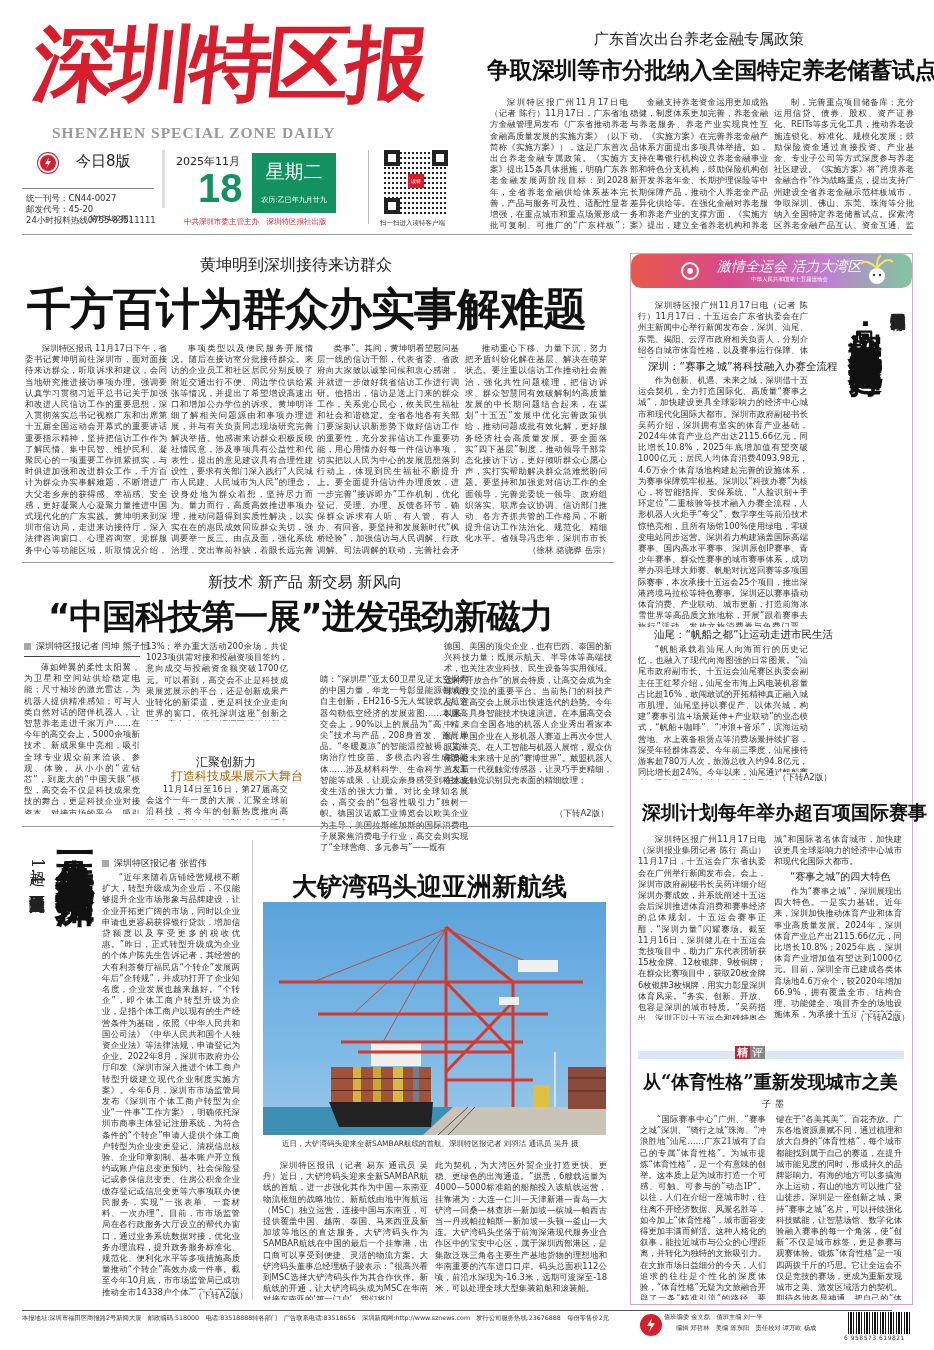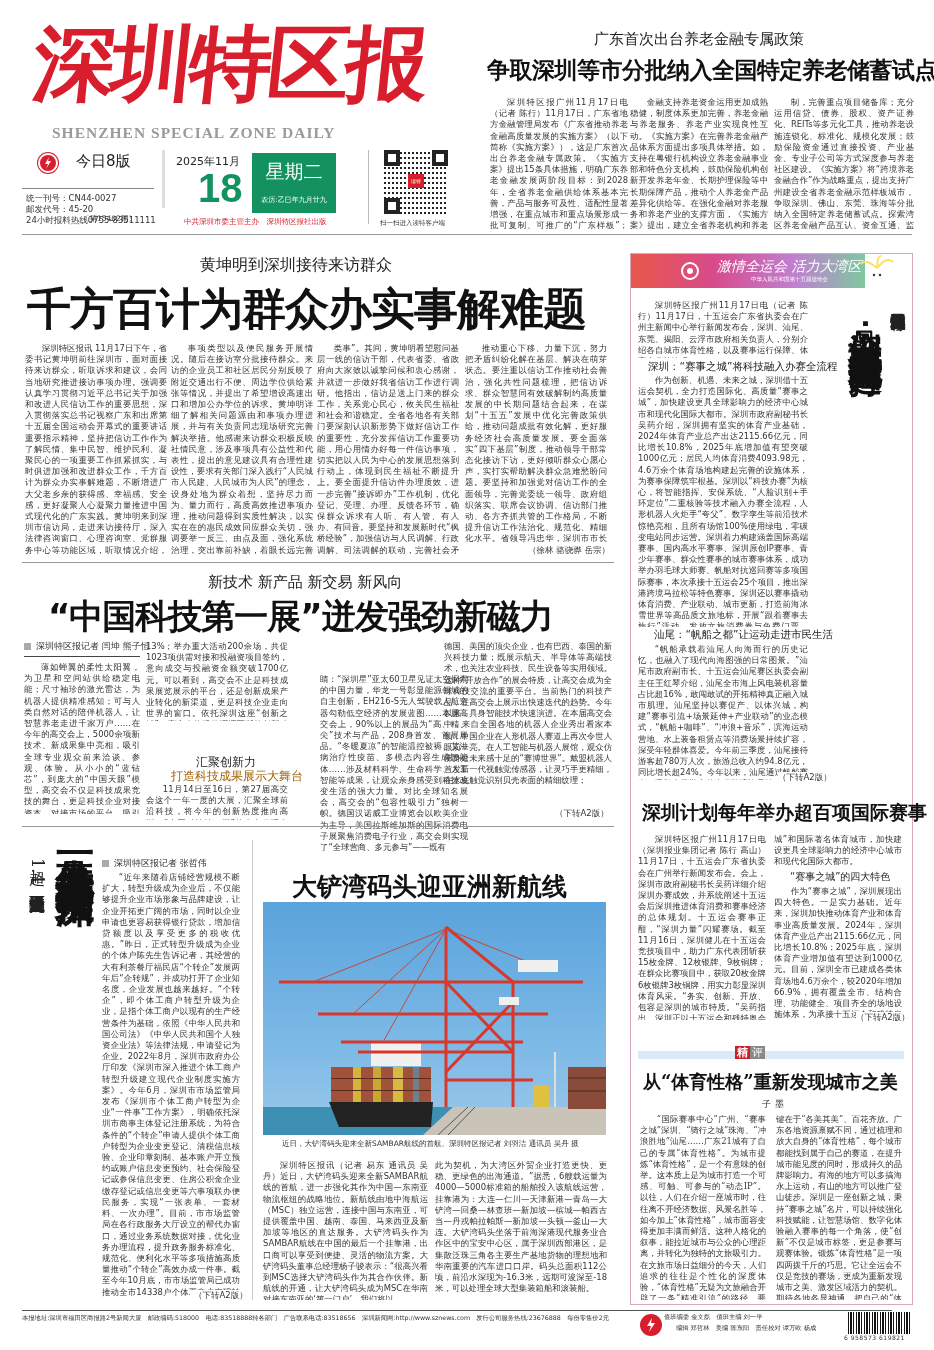--- a/index.html
+++ b/index.html
@@ -171,21 +171,21 @@
 </div>
 <div class="abs" style="left:282px;top:1139px;font-size:7.5px;color:#333;white-space:nowrap;">近日，大铲湾码头迎来全新SAMBAR航线的首航。深圳特区报记者 刘羽洁 通讯员 吴丹 摄</div>
 <div class="col body-text" style="left:263px;top:1160px;width:165px;height:140px;">
     <p>深圳特区报讯（记者 易东 通讯员 吴丹）近日，大铲湾码头迎来全新SAMBAR航线的首航，进一步强化其作为中国—东南亚物流枢纽的战略地位。新航线由地中海航运（MSC）独立运营，连接中国与东南亚，可提供覆盖中国、越南、泰国、马来西亚及新加坡等地区的直达服务。大铲湾码头作为SAMBAR航线在中国的最后一个挂靠港，出口商可以享受到便捷、灵活的物流方案。大铲湾码头董事总经理杨子骏表示：“很高兴看到MSC选择大铲湾码头作为其合作伙伴。新航线的开通，让大铲湾码头成为MSC在华南对接东南亚的‘第一门户’。我们将以</p>
   </div>
 <div class="col body-text" style="left:435px;top:1160px;width:172px;height:140px;">
     <p style="text-indent:0">此为契机，为大湾区外贸企业打造更快、更稳、更绿色的出海通道。”据悉，6艘载运量为4000—5000标准箱的船舶投入该航线运营，挂靠港为：大连—仁川—天津新港—青岛—大铲湾—回桑—林查班—新加坡—槟城—帕西古当—丹戎帕拉帕斯—新加坡—头顿—釜山—大连。大铲湾码头坐落于前海深港现代服务业合作区中的宝安中心区，属于深圳西部港区，是集散泛珠三角各主要生产基地货物的理想地和华南重要的汽车进口口岸。码头总面积112公顷，前沿水深现为-16.3米，远期可浚深至-18米，可以处理全球大型集装箱船和滚装船。</p>
   </div>
 
 <div class="abs" style="left:630px;top:253px;width:283px;height:1052px;border:1px solid #d9a6c0;"></div>
-<div class="abs" style="left:631px;top:254px;width:234px;height:34px;background:linear-gradient(90deg,#e8584a 0%,#d84a8c 35%,#c080d0 70%,#7fc8a0 100%);">
+<div class="abs" style="left:631px;top:254px;width:281px;height:34px;background:linear-gradient(90deg,#e8584a 0%,#d84a8c 35%,#c080d0 70%,#7fc8a0 100%);border-radius:10px;">
   <svg width="22" height="22" viewBox="0 0 22 22" style="position:absolute;left:48px;top:6px;">
       <circle cx="11" cy="11" r="8" fill="none" stroke="#fff" stroke-width="2"></circle>
       <circle cx="11" cy="11" r="3" fill="#fff"></circle>
     </svg>
   <div style="position:absolute;left:86px;top:4px;color:#fff;font-size:14px;font-style:italic;white-space:nowrap;">激情全运会 活力大湾区</div>
   <div style="position:absolute;left:120px;top:22px;color:#fff;font-size:5.5px;white-space:nowrap;">中华人民共和国第十五届运动会</div>
   <svg width="40" height="34" viewBox="0 0 40 34" style="position:absolute;left:226px;top:0;">
       <circle cx="20" cy="22" r="8" fill="#fff"></circle>
       <circle cx="17" cy="21" r="1.2" fill="#333"></circle>
       <circle cx="23" cy="21" r="1.2" fill="#333"></circle>

